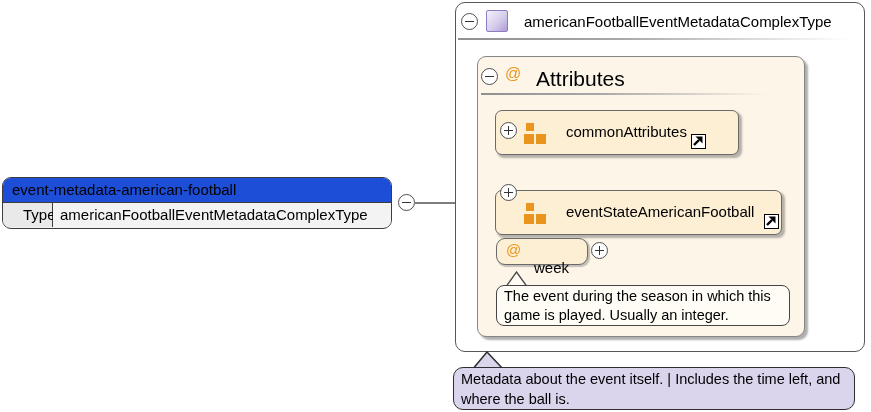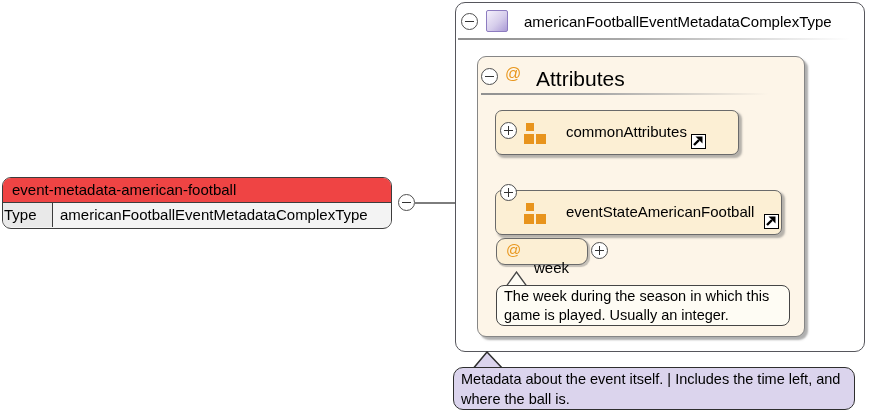--- a/index.html
+++ b/index.html
@@ -2,25 +2,25 @@
 <html><head>
 <meta charset="utf-8">
 <style>
   * { margin:0; padding:0; box-sizing:border-box; }
   body { background:#fff; font-family:"Liberation Sans","DejaVu Sans",sans-serif; color:#000; }
   .canvas { position:relative; width:871px; height:412px; background:#ffffff; overflow:hidden; }
 
   
   .left-node { position:absolute; left:2px; top:177px; width:390px; height:52px;
                border:1.5px solid #3c3c3c; border-radius:9px; overflow:hidden; background:#f3f3f3; }
-  .ln-header { height:25px; background:#ef4444; border-bottom:1.4px solid #3c3c3c;
+  .ln-header { height:25px; background:#1d4ed8; border-bottom:1.4px solid #3c3c3c;
                font-size:15px; line-height:24px; padding-left:9px; white-space:nowrap; }
   .ln-row { display:flex; height:24px; }
   .ln-type-label { width:50px; background:#e9e9e9; border-right:1.4px solid #3c3c3c;
-                   font-size:15px; line-height:23px; padding-left:1px; }
+                   font-size:15px; line-height:23px; padding-left:20px; }
   .ln-type-value { flex:1; background:#f3f3f3; font-size:15px; line-height:23px; padding-left:7px; white-space:nowrap; }
 
   
   .circle { position:absolute; width:17px; height:17px; border:1.4px solid #4f4f4f;
             border-radius:50%; background:#fff; }
   .circle::before { content:''; position:absolute; left:3px; right:3px; top:50%; height:1.5px;
                     margin-top:-0.75px; background:#333; }
   .circle.plus::after { content:''; position:absolute; top:3px; bottom:3px; left:50%; width:1.5px;
                         margin-left:-0.75px; background:#333; }
 
@@ -138,20 +138,20 @@
 
   <div class="week-chip">
     <span class="at">@</span>
     <span class="wk-label">week</span>
   </div>
   <span class="circle plus" style="left:591px;top:242px"></span>
 
   <svg class="pointer" style="left:505px;top:271px" width="24" height="17" viewBox="0 0 24 17">
     <path d="M0 17 L11.5 1 L23 17" fill="#fefcf4" stroke="#454545" stroke-width="1.3"></path>
   </svg>
-  <div class="doc-bubble week-doc">The week during the season in which this game is played. Usually an integer.</div>
+  <div class="doc-bubble week-doc">The event during the season in which this game is played. Usually an integer.</div>
 
   <svg class="pointer" style="left:472px;top:351px" width="33" height="19" viewBox="0 0 33 19">
     <path d="M0 19 L15 1 L32 19" fill="#dbd4ed" stroke="#2e2e2e" stroke-width="1.5"></path>
   </svg>
   <div class="doc-bubble main-doc">Metadata about the event itself. | Includes the time left, and where the ball is.</div>
 
 </div>
 
 </body></html>

